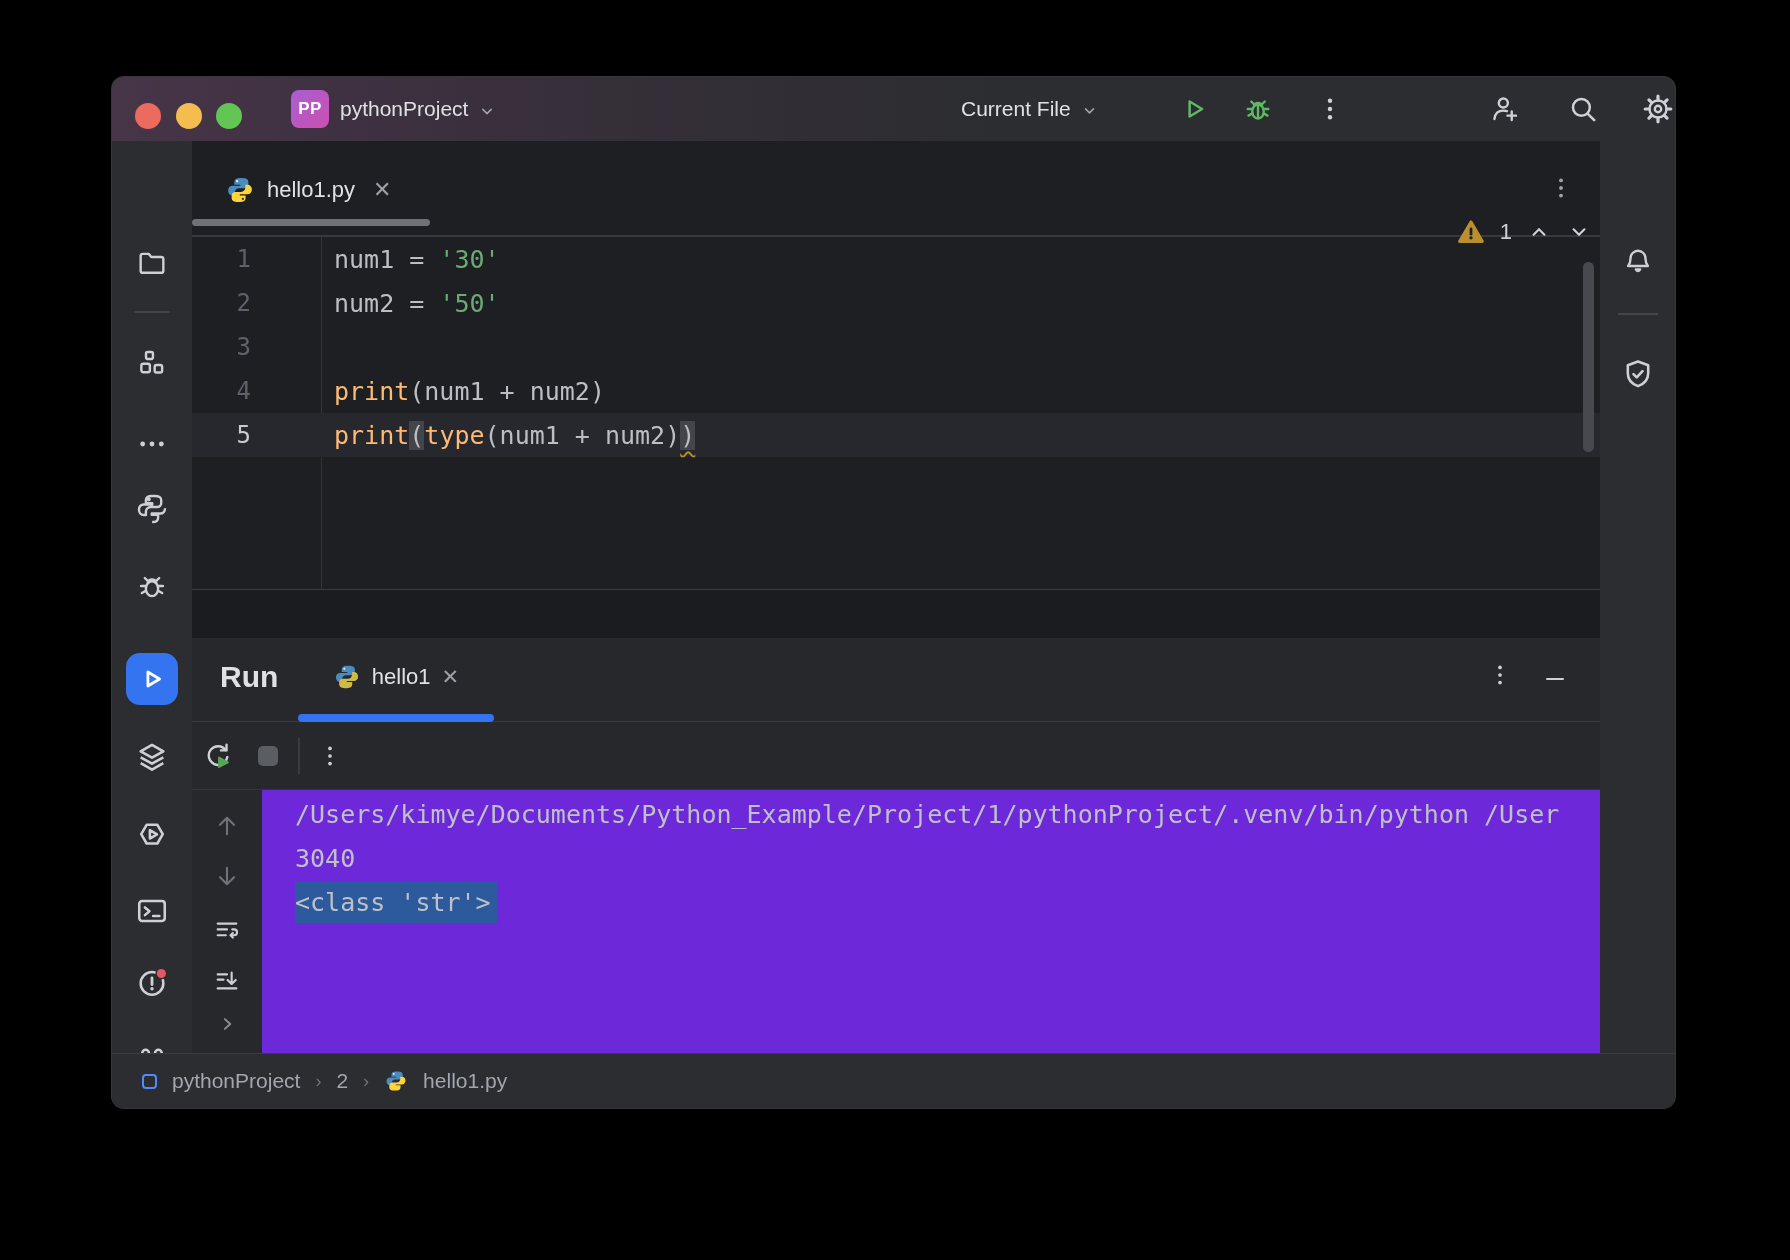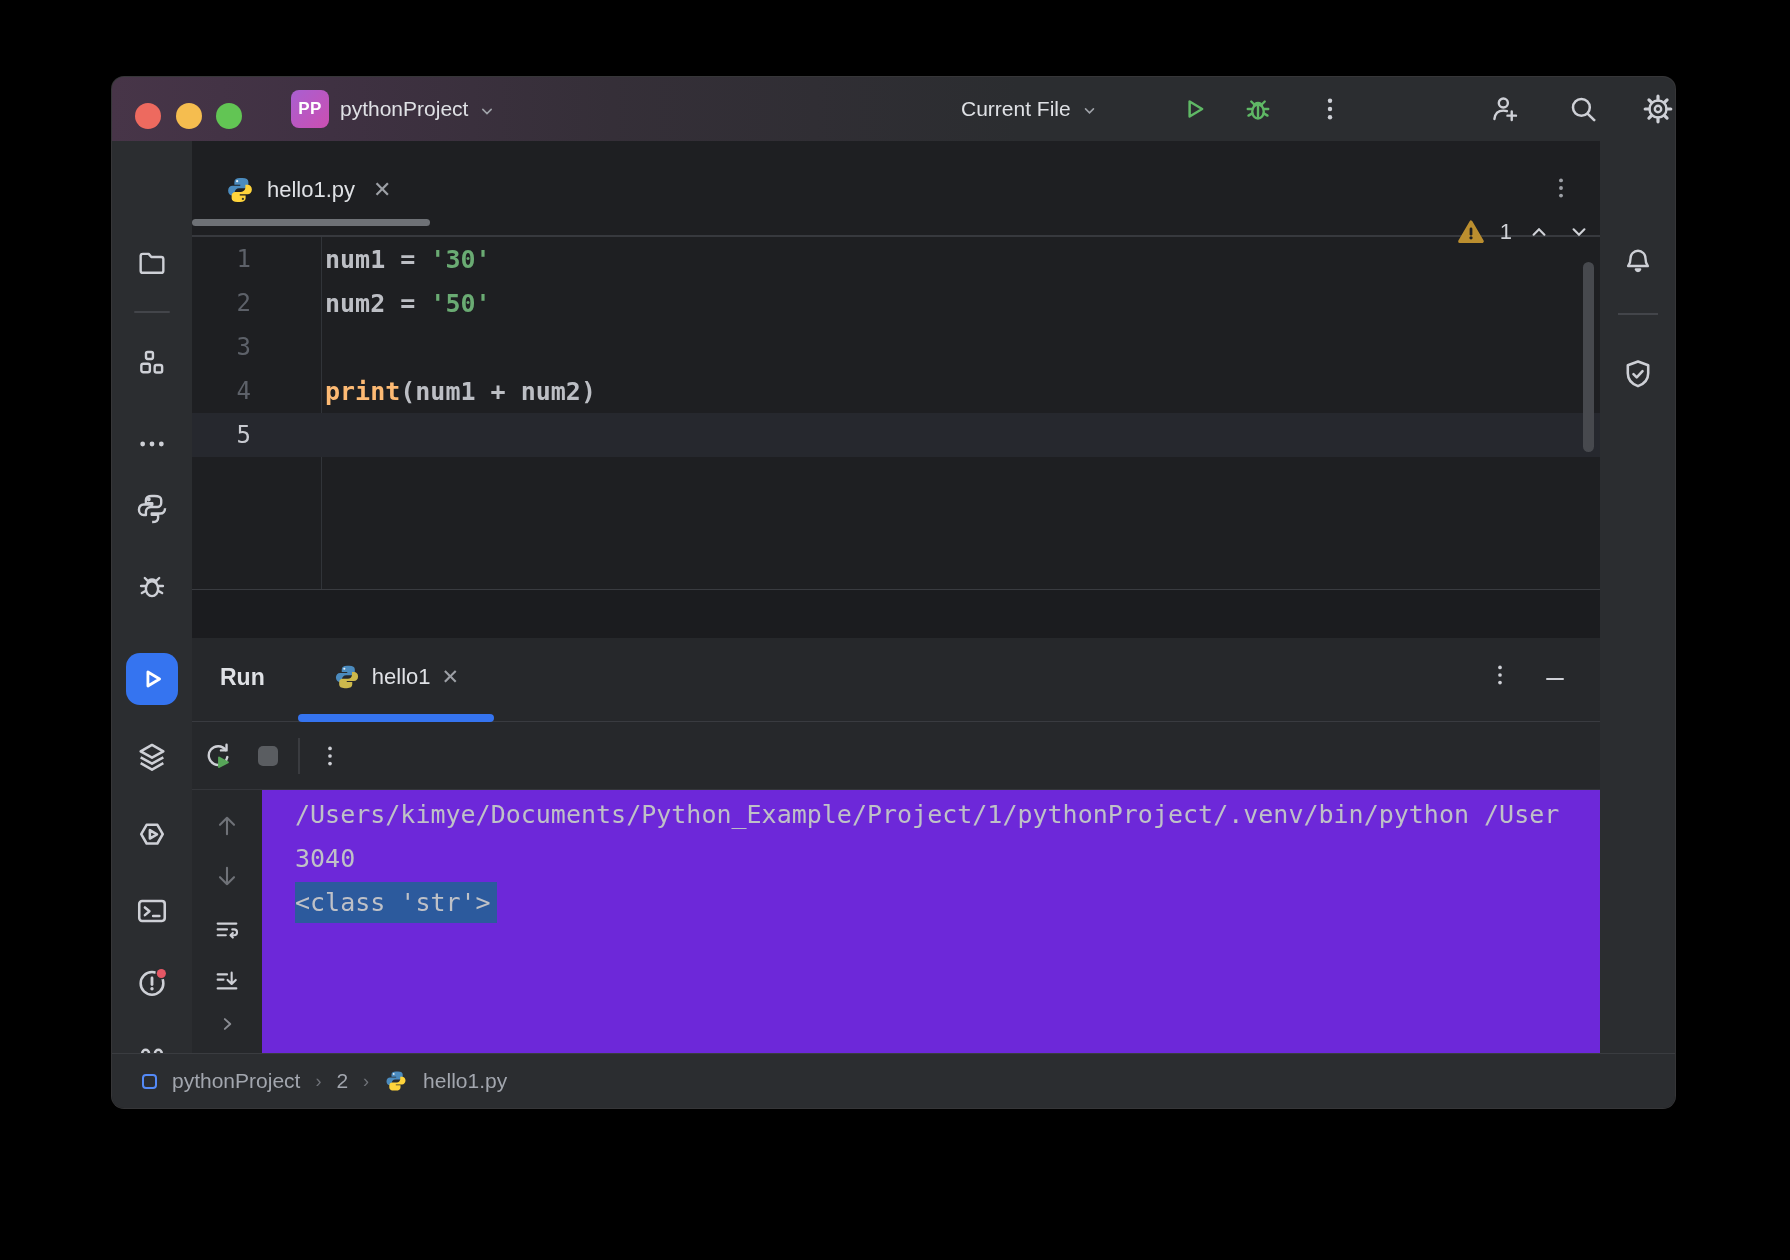--- a/index.html
+++ b/index.html
@@ -45,37 +45,37 @@
   .tab-indicator { position:absolute; left:0; bottom:-5px; width:238px; height:7px; border-radius:4px; background:#6e7176; }
   .tabbar-kebab { position:absolute; right:26px; top:34px; }
 
   .editor { position:absolute; left:0; top:96px; width:100%; height:352px; overflow:hidden; }
   .gutter-line { position:absolute; left:129px; top:0; bottom:0; width:1px; background:#313439; }
   .code-line { position:relative; height:44px; display:flex; align-items:center;
                font-family:"DejaVu Sans Mono", monospace; font-size:25px; color:#bcbec4; white-space:pre; }
   .code-line.current { background:#26282e; }
   .ln { width:129px; flex:none; text-align:right; padding-right:70px; font-size:24px; color:#5d6169; }
   .current .ln { color:#c8cad0; }
-  .codetext { padding-left:4px;font-weight:bold; }
+  .codetext { padding-left:13px; }
   .tok-kw { color:#fdba74; }
   .tok-str { color:#6aab73; }
   .tok-match { background:#43454a; }
   .tok-warn { text-decoration:underline wavy #b9902e 2px; text-underline-offset:7px; }
 
   .inspection-widget { position:absolute; top:74px; right:8px; height:34px; display:flex; align-items:center;
                        gap:14px; color:#cfd1d6; font-size:22px; z-index:5; }
   .ed-scrollbar { position:absolute; right:6px; top:121px; width:11px; height:190px; border-radius:6px; background:#47494e; }
 
   .ed-gap { position:absolute; left:0; top:448px; width:100%; height:49px; background:#1b1c1f; border-top:1px solid #393b40; }
 
   
   .runpanel { position:absolute; left:0; top:497px; width:100%; bottom:0; background:#26282b; }
   .run-header { position:absolute; left:0; top:0; width:100%; height:84px; border-bottom:1px solid #393b40; }
   .run-title { position:absolute; left:28px; top:0; height:78px; display:flex; align-items:center;
-               color:#dfe1e5; font-size:23px; font-weight:bold; }
+               color:#dfe1e5; font-size:30px; font-weight:bold; }
   .run-tab { position:absolute; left:106px; top:0; height:78px; width:196px; display:flex; align-items:center;
              justify-content:center; gap:11px; color:#dfe1e5; font-size:22px; }
   .run-tab .close { color:#9da0a6; font-size:21px; }
   .run-tab-indicator { position:absolute; left:106px; bottom:-1px; width:196px; height:8px; border-radius:4px; background:#3574f0; }
   .rh-kebab { position:absolute; left:1295px; top:24px; }
   .rh-min { position:absolute; left:1350px; top:28px; width:26px; height:26px; display:flex; align-items:center; justify-content:center;}
 
   .run-toolbar { position:absolute; left:0; top:84px; width:100%; height:68px; border-bottom:1px solid #34363a; }
   .rt-icon { position:absolute; top:17px; width:34px; height:34px; display:flex; align-items:center; justify-content:center; }
   .rt-divider { position:absolute; left:106px; top:16px; width:2px; height:36px; background:#3a3c40; }
@@ -301,21 +301,21 @@
         </svg>
     </div>
 
     <div class="editor">
       <div class="gutter-line"></div>
       <div>
           <div class="code-line"><span class="ln">1</span><span class="codetext"><span>num1 = </span><span class="tok-str">'30'</span></span></div>
           <div class="code-line"><span class="ln">2</span><span class="codetext"><span>num2 = </span><span class="tok-str">'50'</span></span></div>
           <div class="code-line"><span class="ln">3</span><span class="codetext"></span></div>
           <div class="code-line"><span class="ln">4</span><span class="codetext"><span class="tok-kw">print</span><span>(num1 + num2)</span></span></div>
-          <div class="code-line current"><span class="ln">5</span></div>
+          <div class="code-line current"><span class="ln">5</span><span class="codetext"><span class="tok-kw">print</span><span class="tok-match">(</span><span class="tok-kw">type</span><span>(num1 + num2)</span><span class="tok-match tok-warn">)</span></span></div>
         </div>
     </div>
     <div class="ed-scrollbar"></div>
 
     <div class="ed-gap"></div>
 
     <div class="runpanel">
       <div class="run-header">
         <div class="run-title">Run</div>
         <div class="run-tab">

